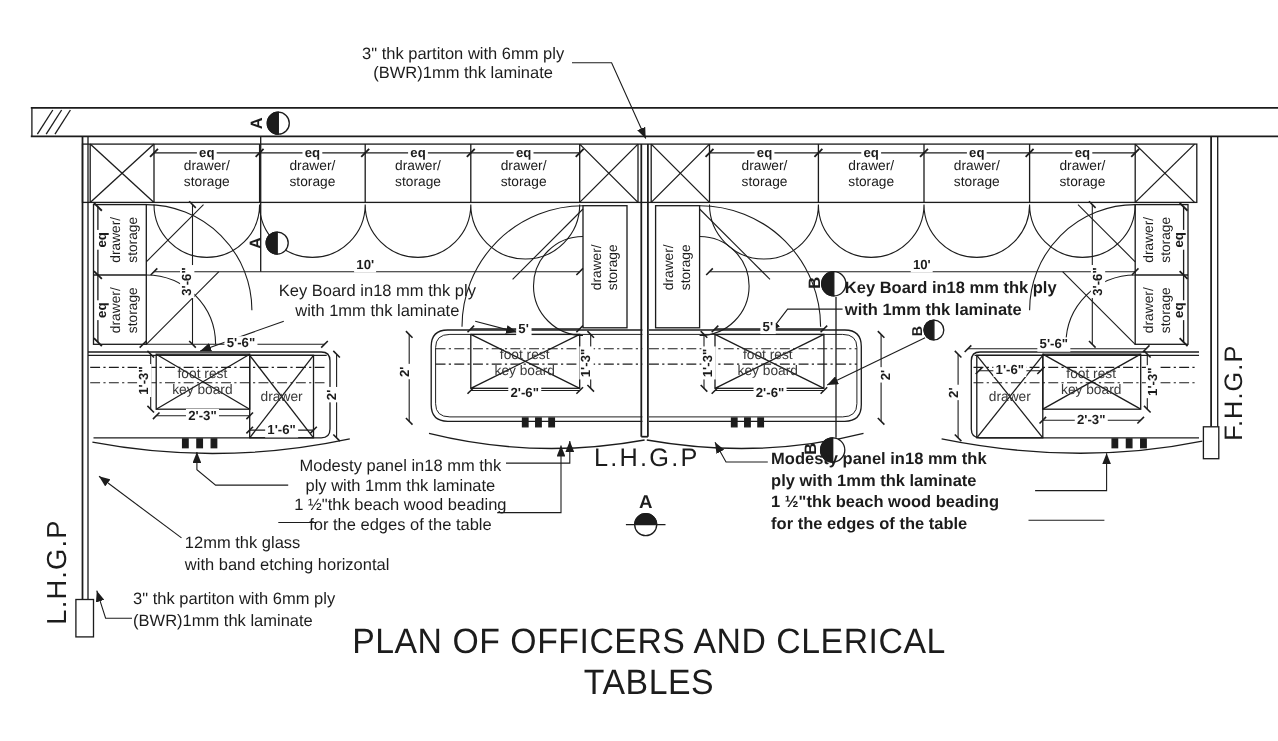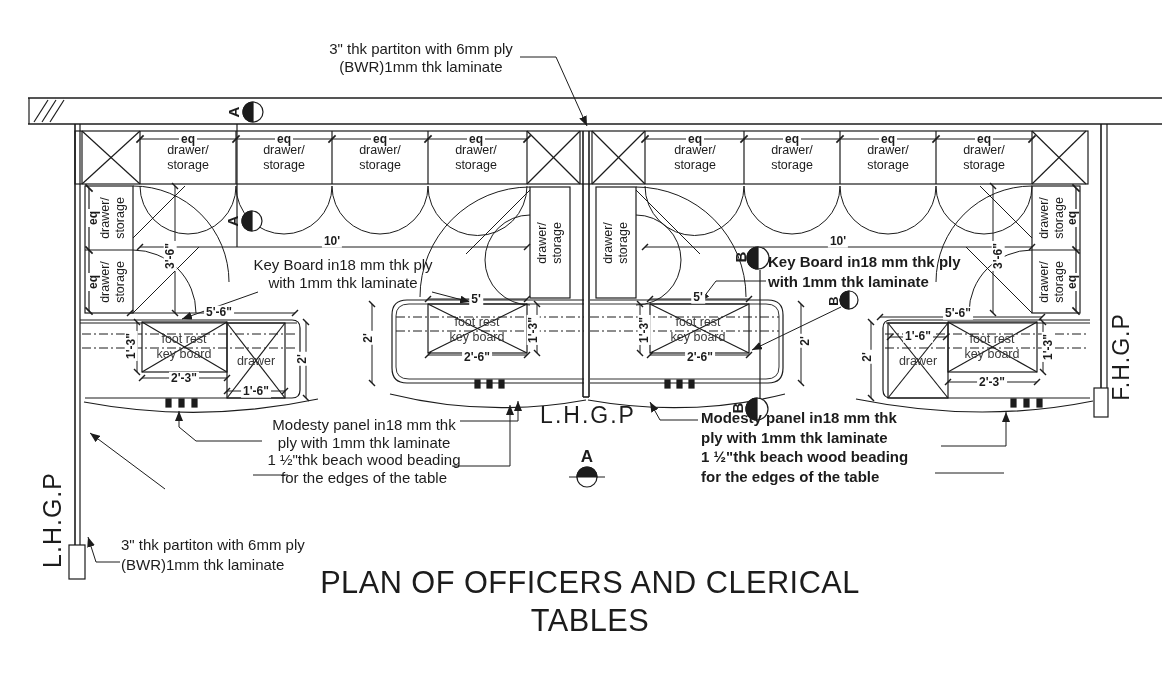--- a/index.html
+++ b/index.html
@@ -345,20 +345,22 @@
 <span class="tl note b" style="left:768px;top:252px">Key Board  in18 mm thk ply
 with 1mm thk laminate</span>
 <span class="t note" style="left:364px;top:451px">Modesty panel in18 mm thk
 ply with 1mm thk laminate
 1 ½"thk beach wood beading
 for the edges of the table</span>
 <span class="tl note b" style="left:701px;top:408px">Modesty panel in18 mm thk
 ply with 1mm thk laminate
 1 ½"thk beach wood beading
 for the edges of the table</span>
+<span class="tl note" style="left:168px;top:484px">12mm thk glass
+with band etching horizontal</span>
 <span class="tl note" style="left:121px;top:535px">3" thk partiton with 6mm ply
 (BWR)1mm thk laminate</span>
 
 <span class="t side rot" style="left:53px;top:520px">L.H.G.P</span>
 <span class="t side rot" style="left:1122px;top:357px;font-size:23px">F.H.G.P</span>
 <span class="t side" style="left:588px;top:416px;font-size:23px;letter-spacing:2px">L.H.G.P</span>
 
 <span class="t mk rot" style="left:234px;top:112px">A</span>
 <span class="t mk rot" style="left:233px;top:221px">A</span>
 <span class="t mk rot" style="left:741px;top:257px">B</span>

